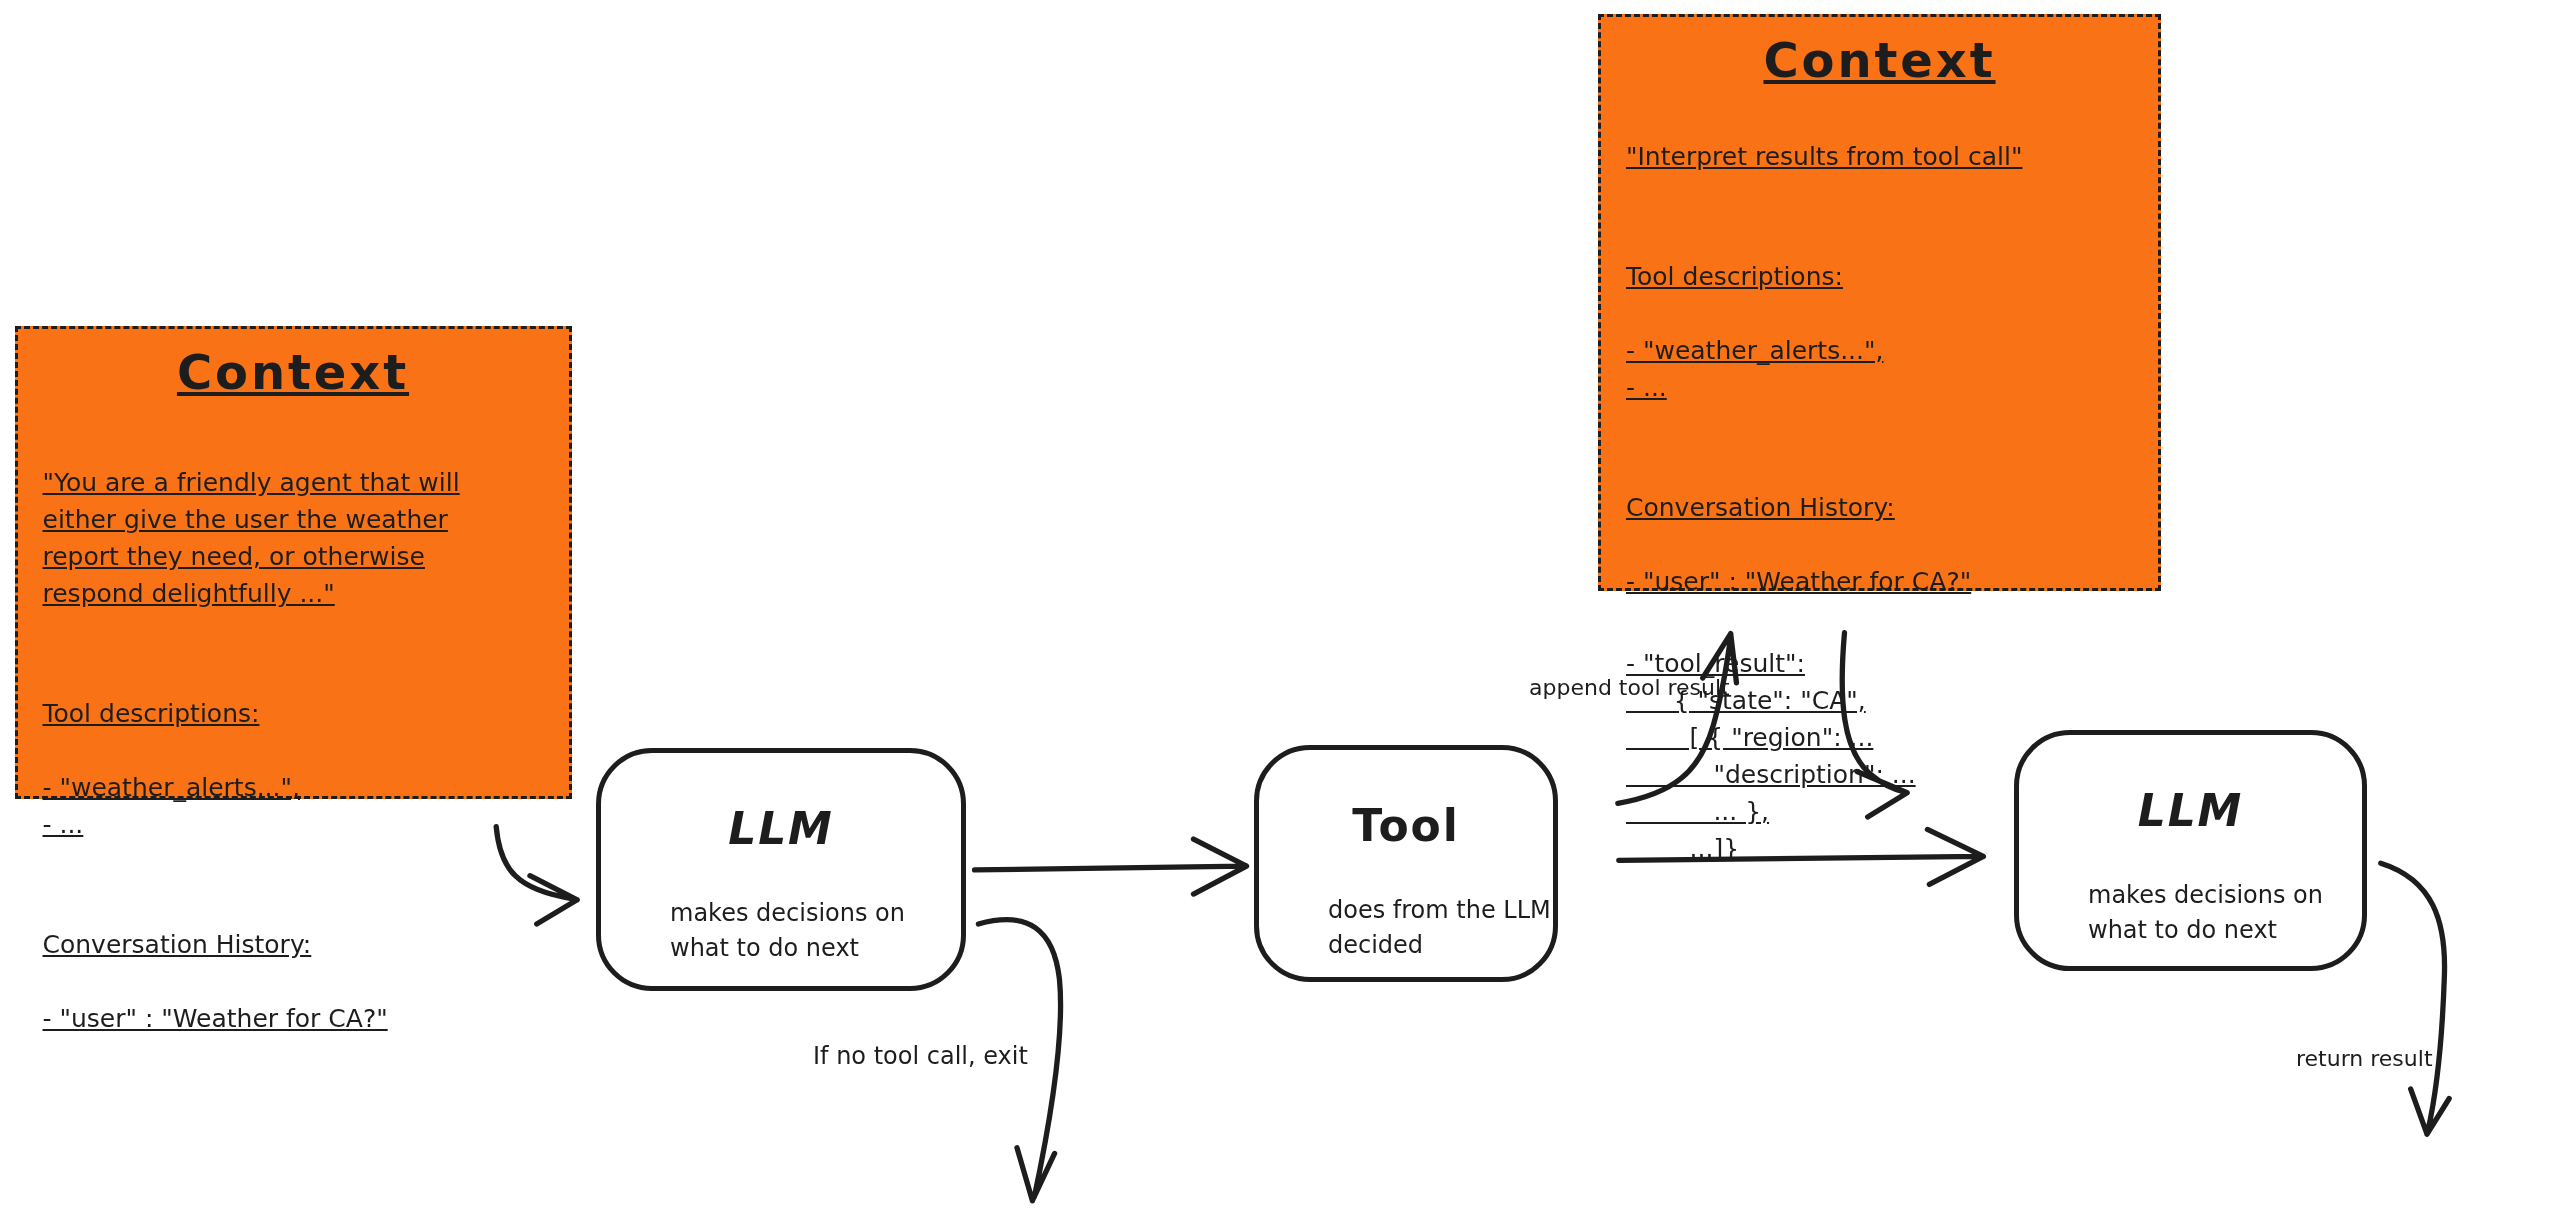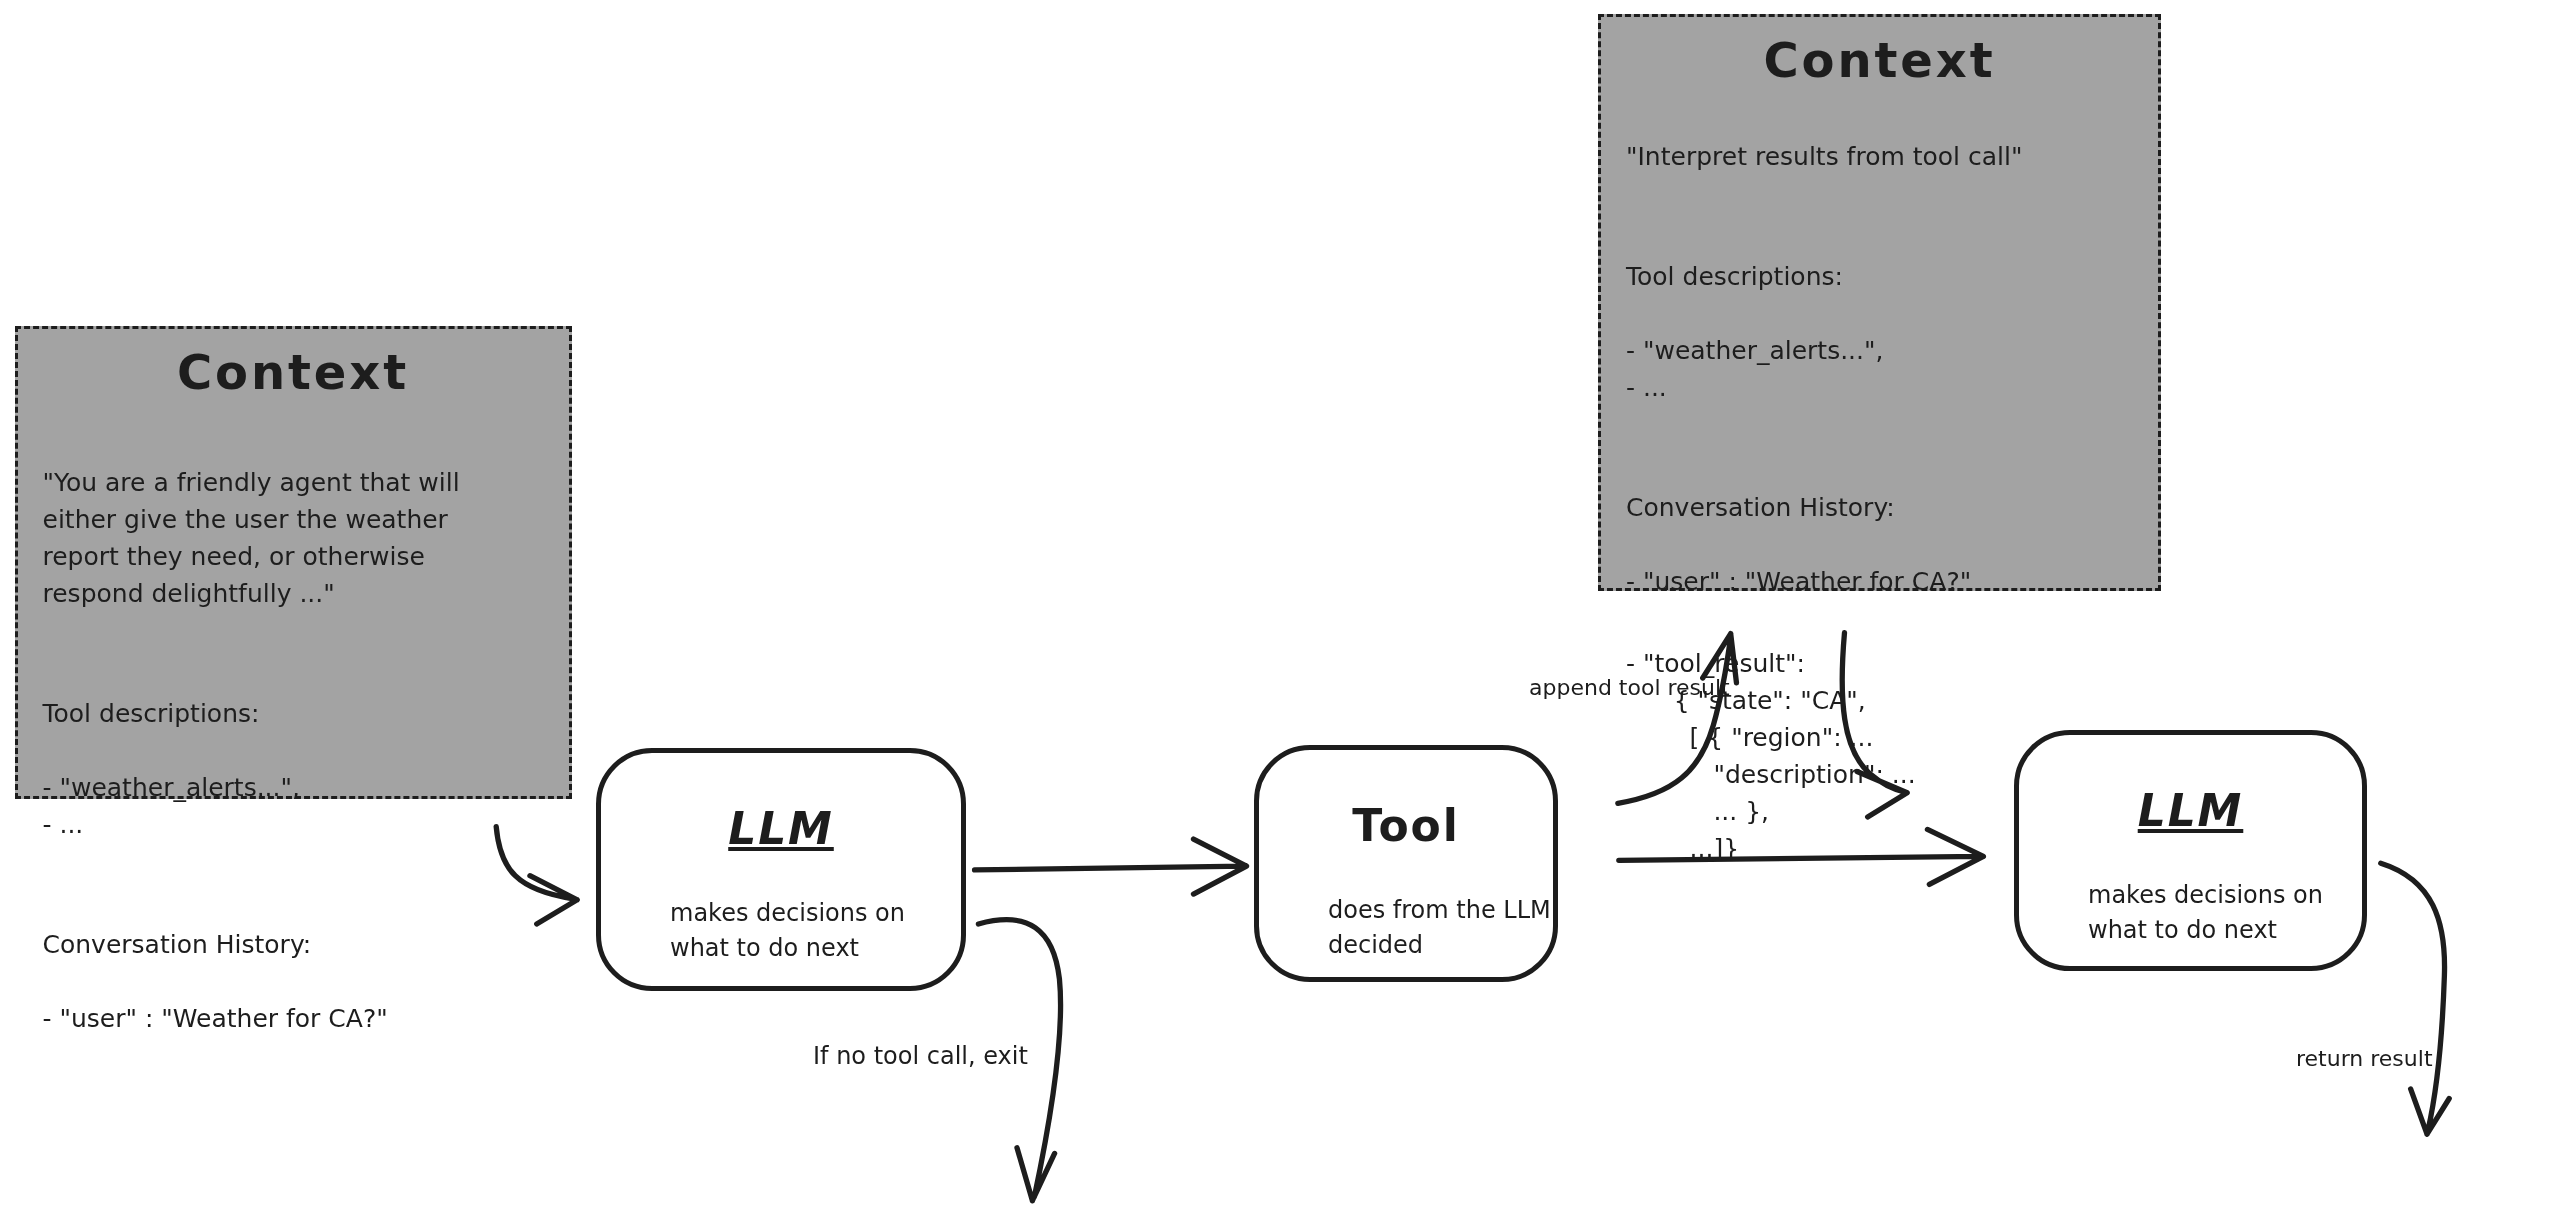--- a/index.html
+++ b/index.html
@@ -21,22 +21,23 @@
   .edges-layer path {
     fill: none;
     stroke: #1d1d1d;
     stroke-width: 5.5;
     stroke-linecap: round;
     stroke-linejoin: round;
   }
   .dashed-box {
     position: absolute;
     border: 3.4px dashed #1d1d1d;
-    background: #a3a3a3;
+    background: #f97316;
     box-sizing: border-box;
+    text-decoration: underline;
   }
   .ctx-title {
     text-align: center;
     font-size: 48px;
     font-weight: bold;
     letter-spacing: 2.9px;
     margin-top: 15.4px;
   }
   .ctx-body {
     padding: 0 25px;
@@ -58,21 +59,21 @@
     flex-direction: column;
     align-items: center;
   }
   .node-title {
     margin-top: 50px;
     font-size: 44px;
     font-weight: bold;
     letter-spacing: 1.9px;
     line-height: 52px;
   }
-  .italic-title { font-style: italic; text-decoration: underline; }
+  .italic-title { font-style: italic; }
   .node-sub {
     align-self: flex-start;
     margin-left: 69px;
     margin-top: 41px;
     font-size: 24px;
     line-height: 35px;
     white-space: pre-line;
     text-align: left;
   }
   .edge-label {

